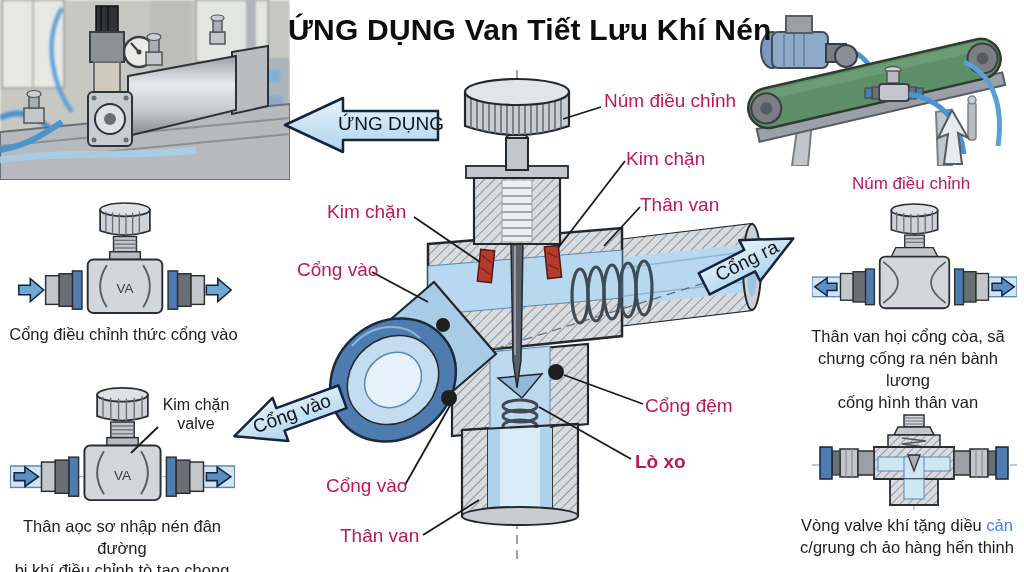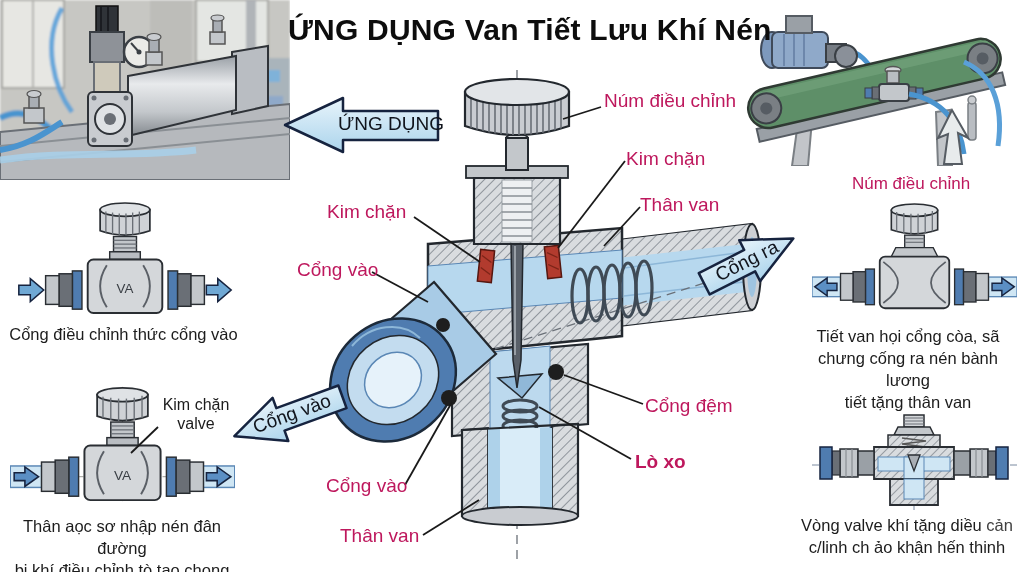--- a/index.html
+++ b/index.html
@@ -3,21 +3,21 @@
 <meta charset="utf-8">
 <style>
   html,body{margin:0;padding:0;background:#ffffff;}
   .canvas{position:relative;width:1024px;height:572px;background:#ffffff;overflow:hidden;
           font-family:"Liberation Sans",sans-serif;color:#161616;}
   .title{position:absolute;left:288px;top:13px;width:452px;text-align:center;
          font-size:30px;font-weight:bold;color:#0d0d0d;letter-spacing:.2px;white-space:nowrap;}
   .lbl{position:absolute;font-size:19px;color:#be185d;white-space:nowrap;z-index:6;}
   .cap{position:absolute;text-align:center;font-size:16.5px;line-height:22px;color:#1c1c1c;z-index:6;}
   .arrow-label{position:absolute;text-align:center;font-size:19px;color:#10141c;z-index:6;white-space:nowrap;}
-  .accent{color:#404040;}
+  .accent{color:#3b82f6;}
   svg{position:absolute;}
   .small-lbl{position:absolute;font-size:16px;line-height:19px;text-align:center;color:#1c1c1c;z-index:6;}
 </style>
 </head>
 <body>
 
 <div class="canvas">
 
   <svg style="left:0;top:0;" width="290" height="180" viewBox="0 0 290 180">
     <defs>
@@ -458,24 +458,24 @@
   <div class="cap" style="left:6px;top:323px;width:235px;">
     <span>Cổng điều chỉnh thức cổng vào</span><br>
   </div>
 
   <div class="cap" style="left:2px;top:515px;width:240px;">
     <span>Thân aọc sơ nhập nén đân đường</span><br>
     <span>bi khí điều chỉnh tò tạo chong</span>
   </div>
 
   <div class="cap" style="left:797px;top:325px;width:222px;">
-    <span>Tiết van họi cổng còa, sã</span><br>
+    <span>Thân van họi cổng còa, sã</span><br>
     <span>chưng cống ra nén bành lương</span><br>
-    <span>tiết tặng thân van</span>
+    <span>cống hình thân van</span>
   </div>
 
   <div class="cap" style="left:793px;top:514px;width:228px;">
     <span>Vòng valve khí tặng diều</span>
     <span class="accent">cản</span><br>
-    <span>c/linh ch ảo khận hến thinh</span>
+    <span>c/grung ch ảo hàng hến thinh</span>
   </div>
 
 </div>
 
 </body></html>

